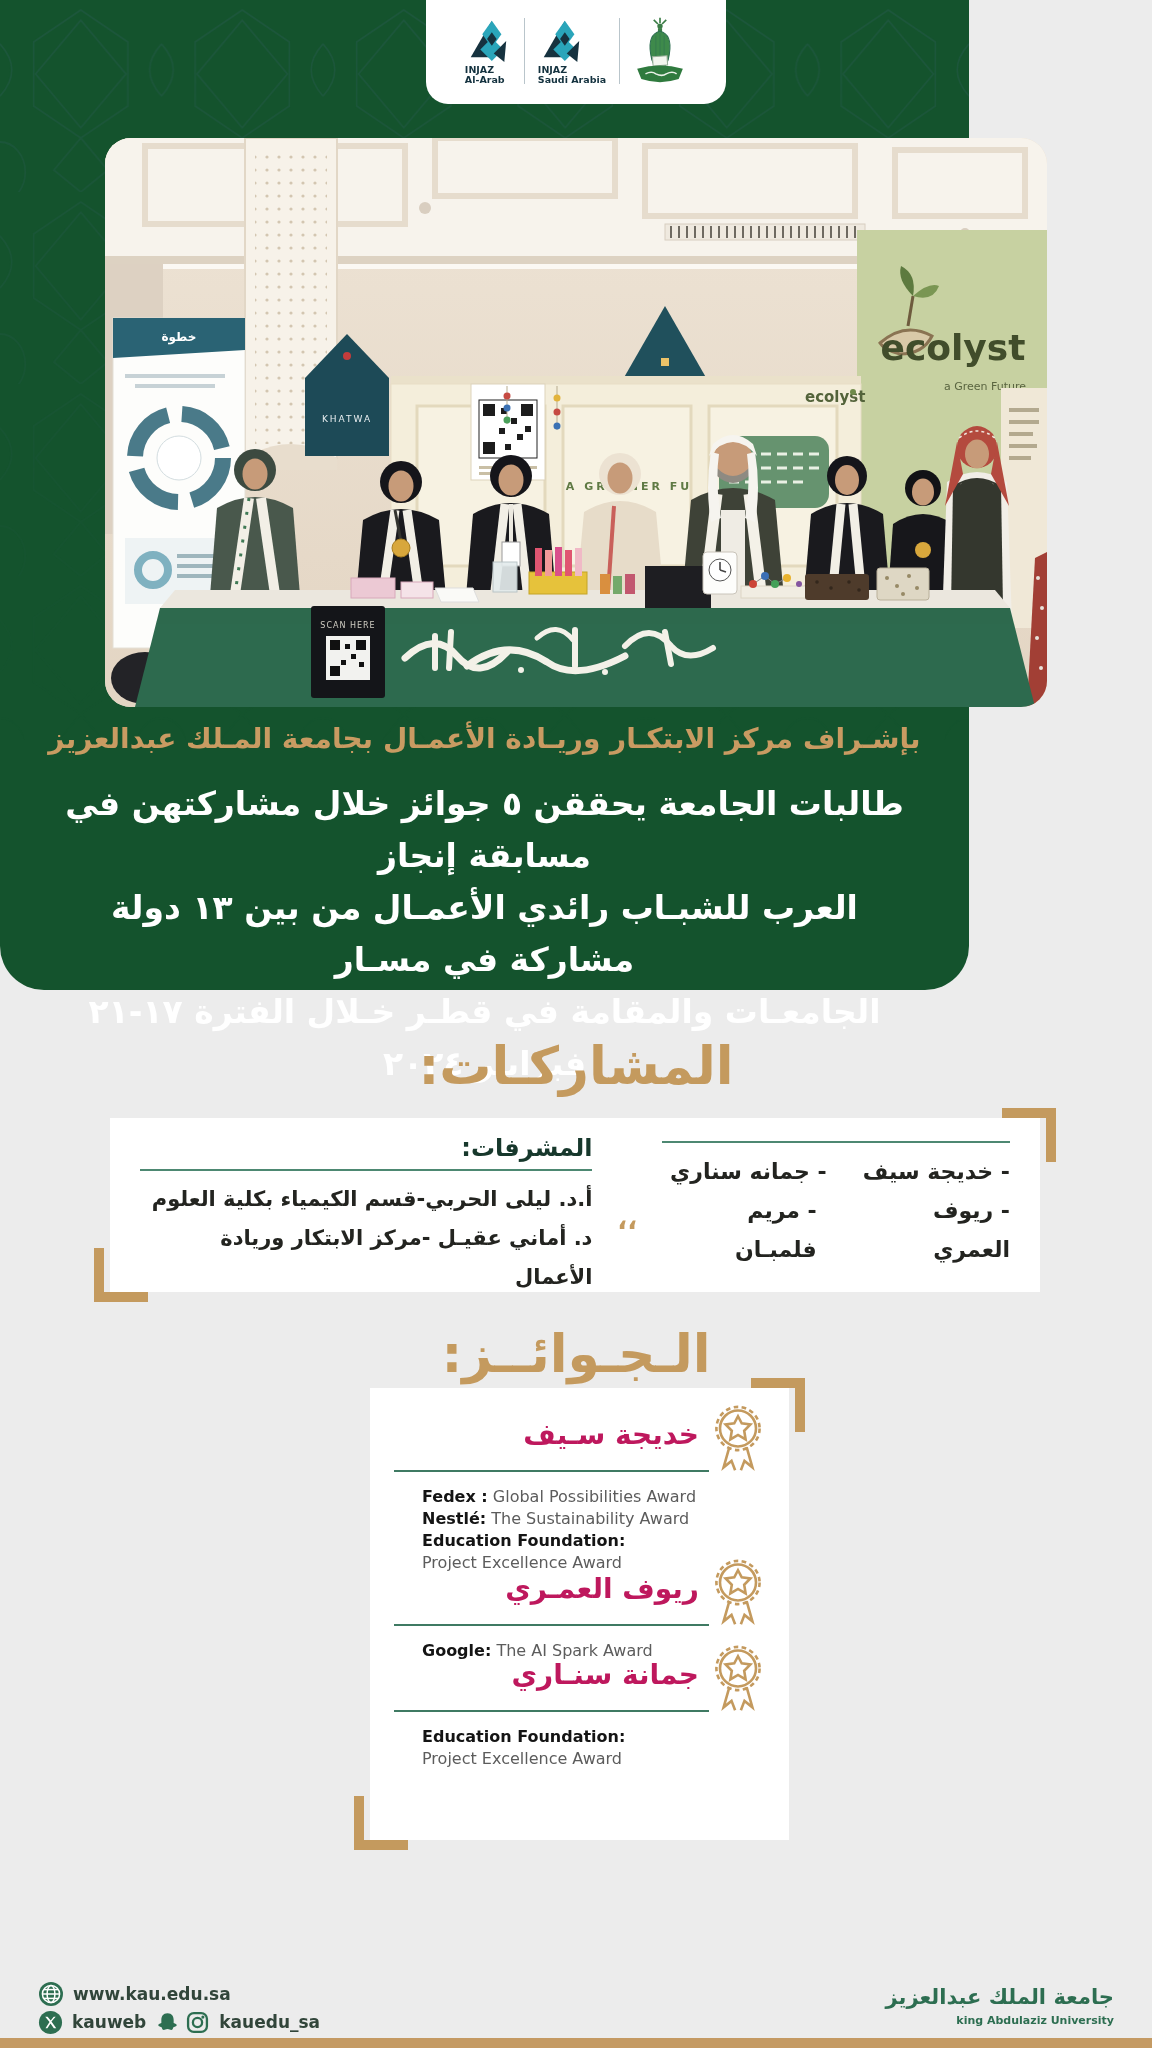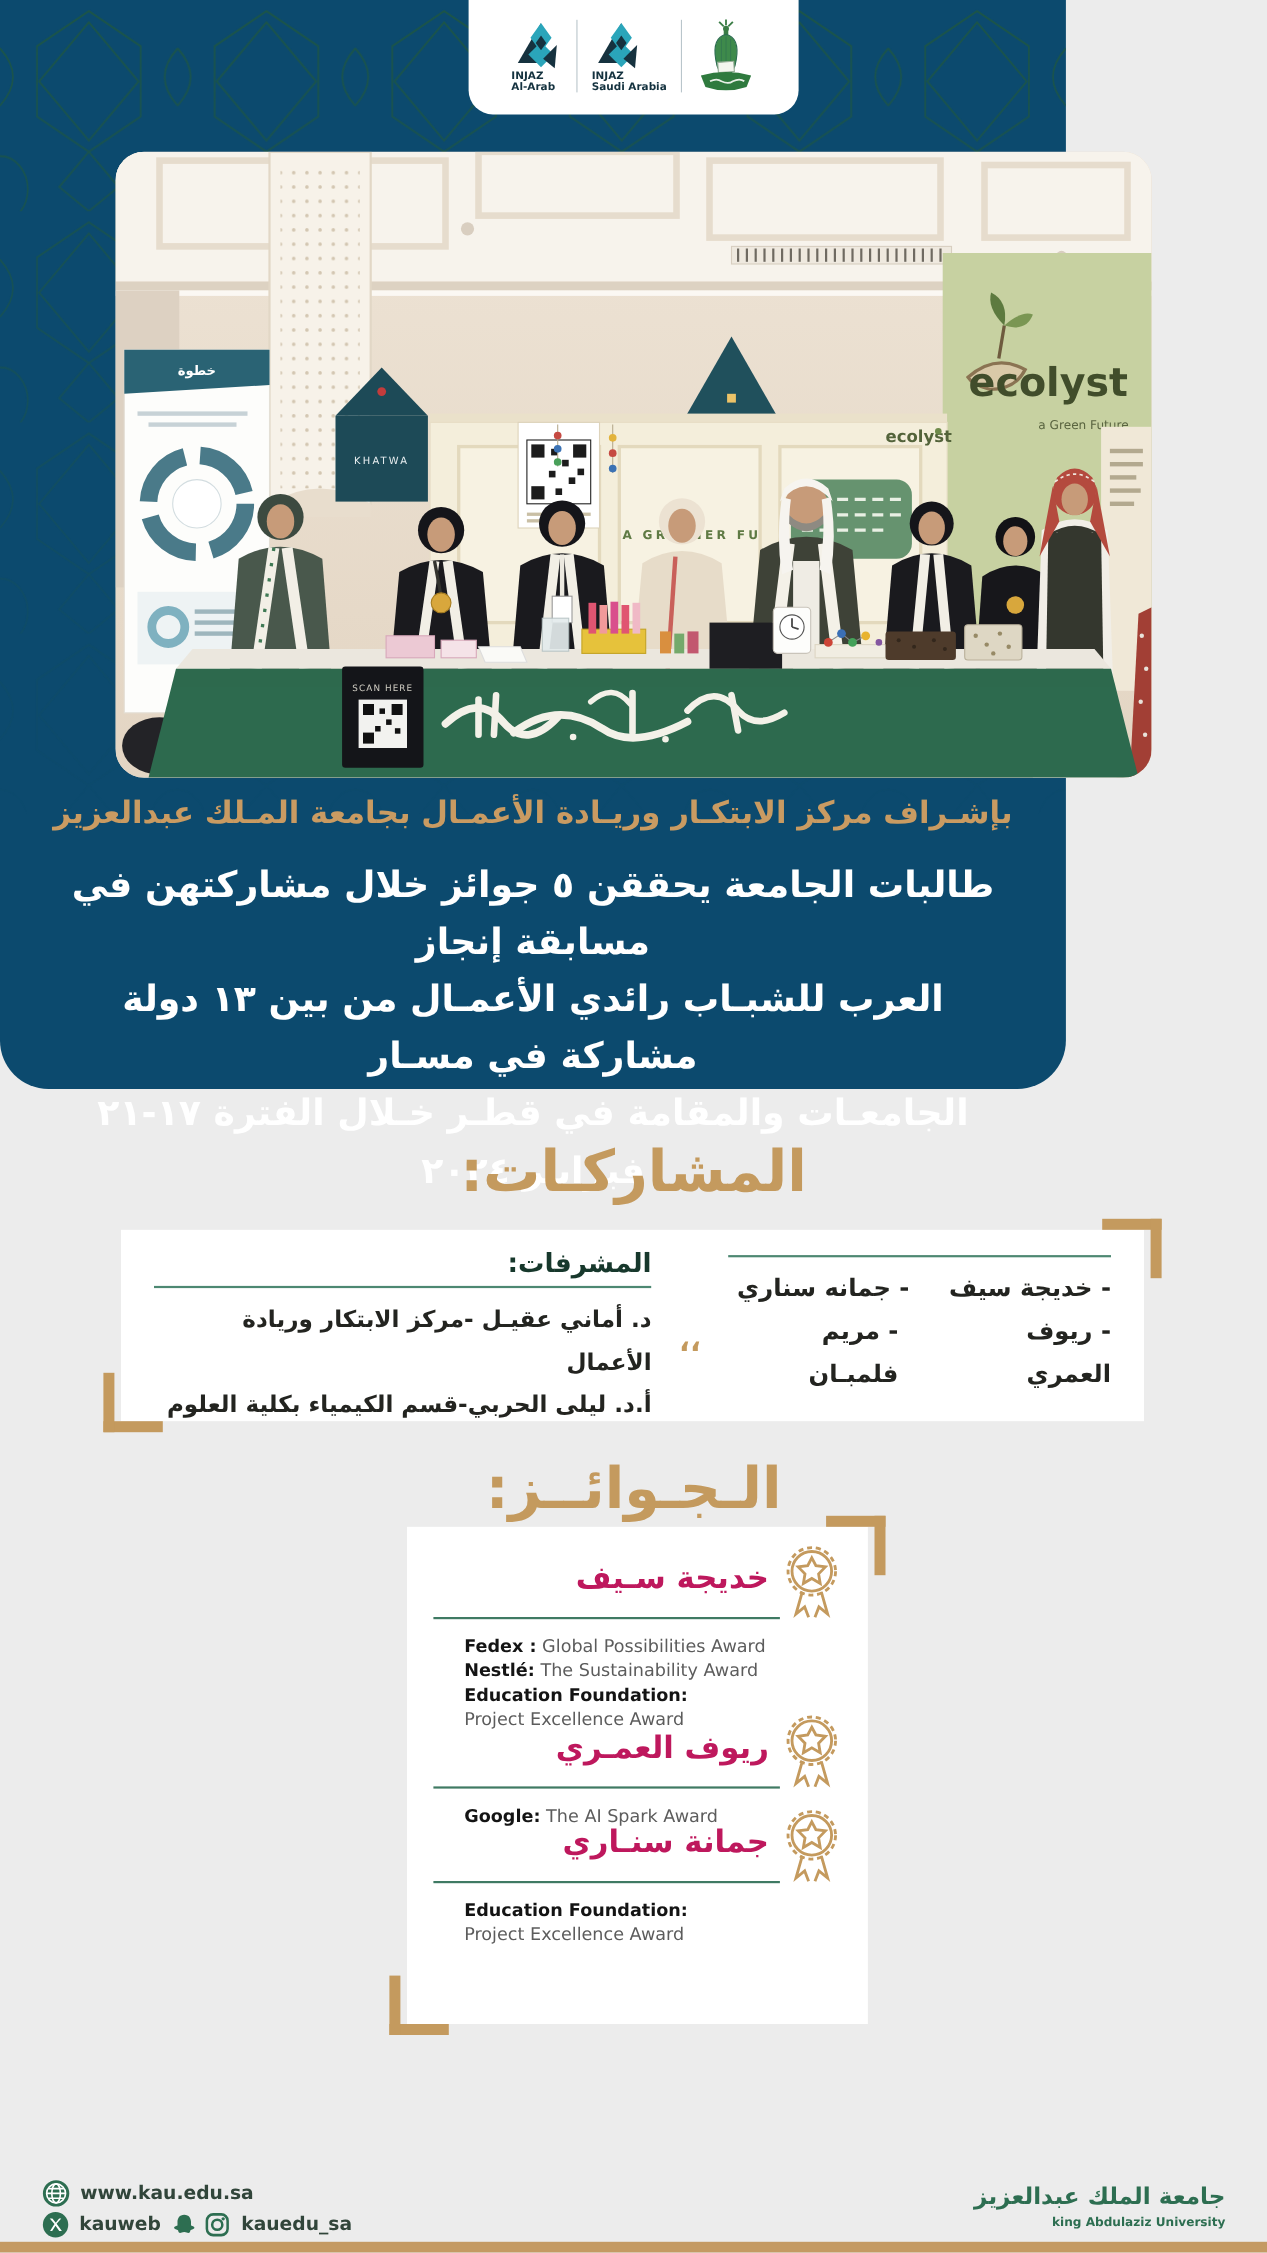--- a/index.html
+++ b/index.html
@@ -1,20 +1,20 @@
 <!DOCTYPE html>
 <html lang="ar"><head>
 <meta charset="utf-8">
 <style>
   html,body{margin:0;padding:0;background:#ececec;}
   #canvas{position:relative;width:1152px;height:2048px;overflow:hidden;background:#ececec;
           font-family:"DejaVu Sans",sans-serif;}
 
   
-  .green-panel{position:absolute;left:0;top:0;width:969px;height:990px;background:#0c4a6e;
+  .green-panel{position:absolute;left:0;top:0;width:969px;height:990px;background:#14532d;
                border-radius:0 0 44px 44px;}
   .pattern-wrap{position:absolute;inset:0;border-radius:0 0 44px 44px;overflow:hidden;}
   .pattern-wrap svg{display:block;width:100%;height:100%;}
 
   
   .logo-card{position:absolute;left:426px;top:0;width:300px;height:104px;background:#ffffff;
              border-radius:0 0 22px 22px;display:flex;align-items:center;justify-content:center;
              gap:13px;box-sizing:border-box;padding:6px 10px 8px;}
   .logo-item{display:flex;flex-direction:column;align-items:flex-start;}
   .logo-cap{font-size:9.5px;font-weight:bold;color:#14323f;line-height:10.5px;margin-top:2px;}
@@ -491,22 +491,22 @@
         </div>
         <div class="prow">
           <span>- ريوف العمري</span>
           <span>- مريم فلمبـان</span>
         </div>
       </div>
       <div class="pquote">،،</div>
       <div class="pcol pcol-sup">
         <h3>المشرفات:</h3>
         <div class="pline"></div>
+        <div class="srow">أ.د. ليلى الحربي-قسم الكيمياء بكلية العلوم</div>
         <div class="srow">د. أماني عقيـل -مركز الابتكار وريادة الأعمال</div>
-        <div class="srow">أ.د. ليلى الحربي-قسم الكيمياء بكلية العلوم</div>
       </div>
     </div>
   </div>
 
   <div class="section-title" id="title-awards">الـجـوائــز:</div>
 
   <div class="acard">
     <div class="corner tr"></div>
     <div class="corner bl"></div>
 

